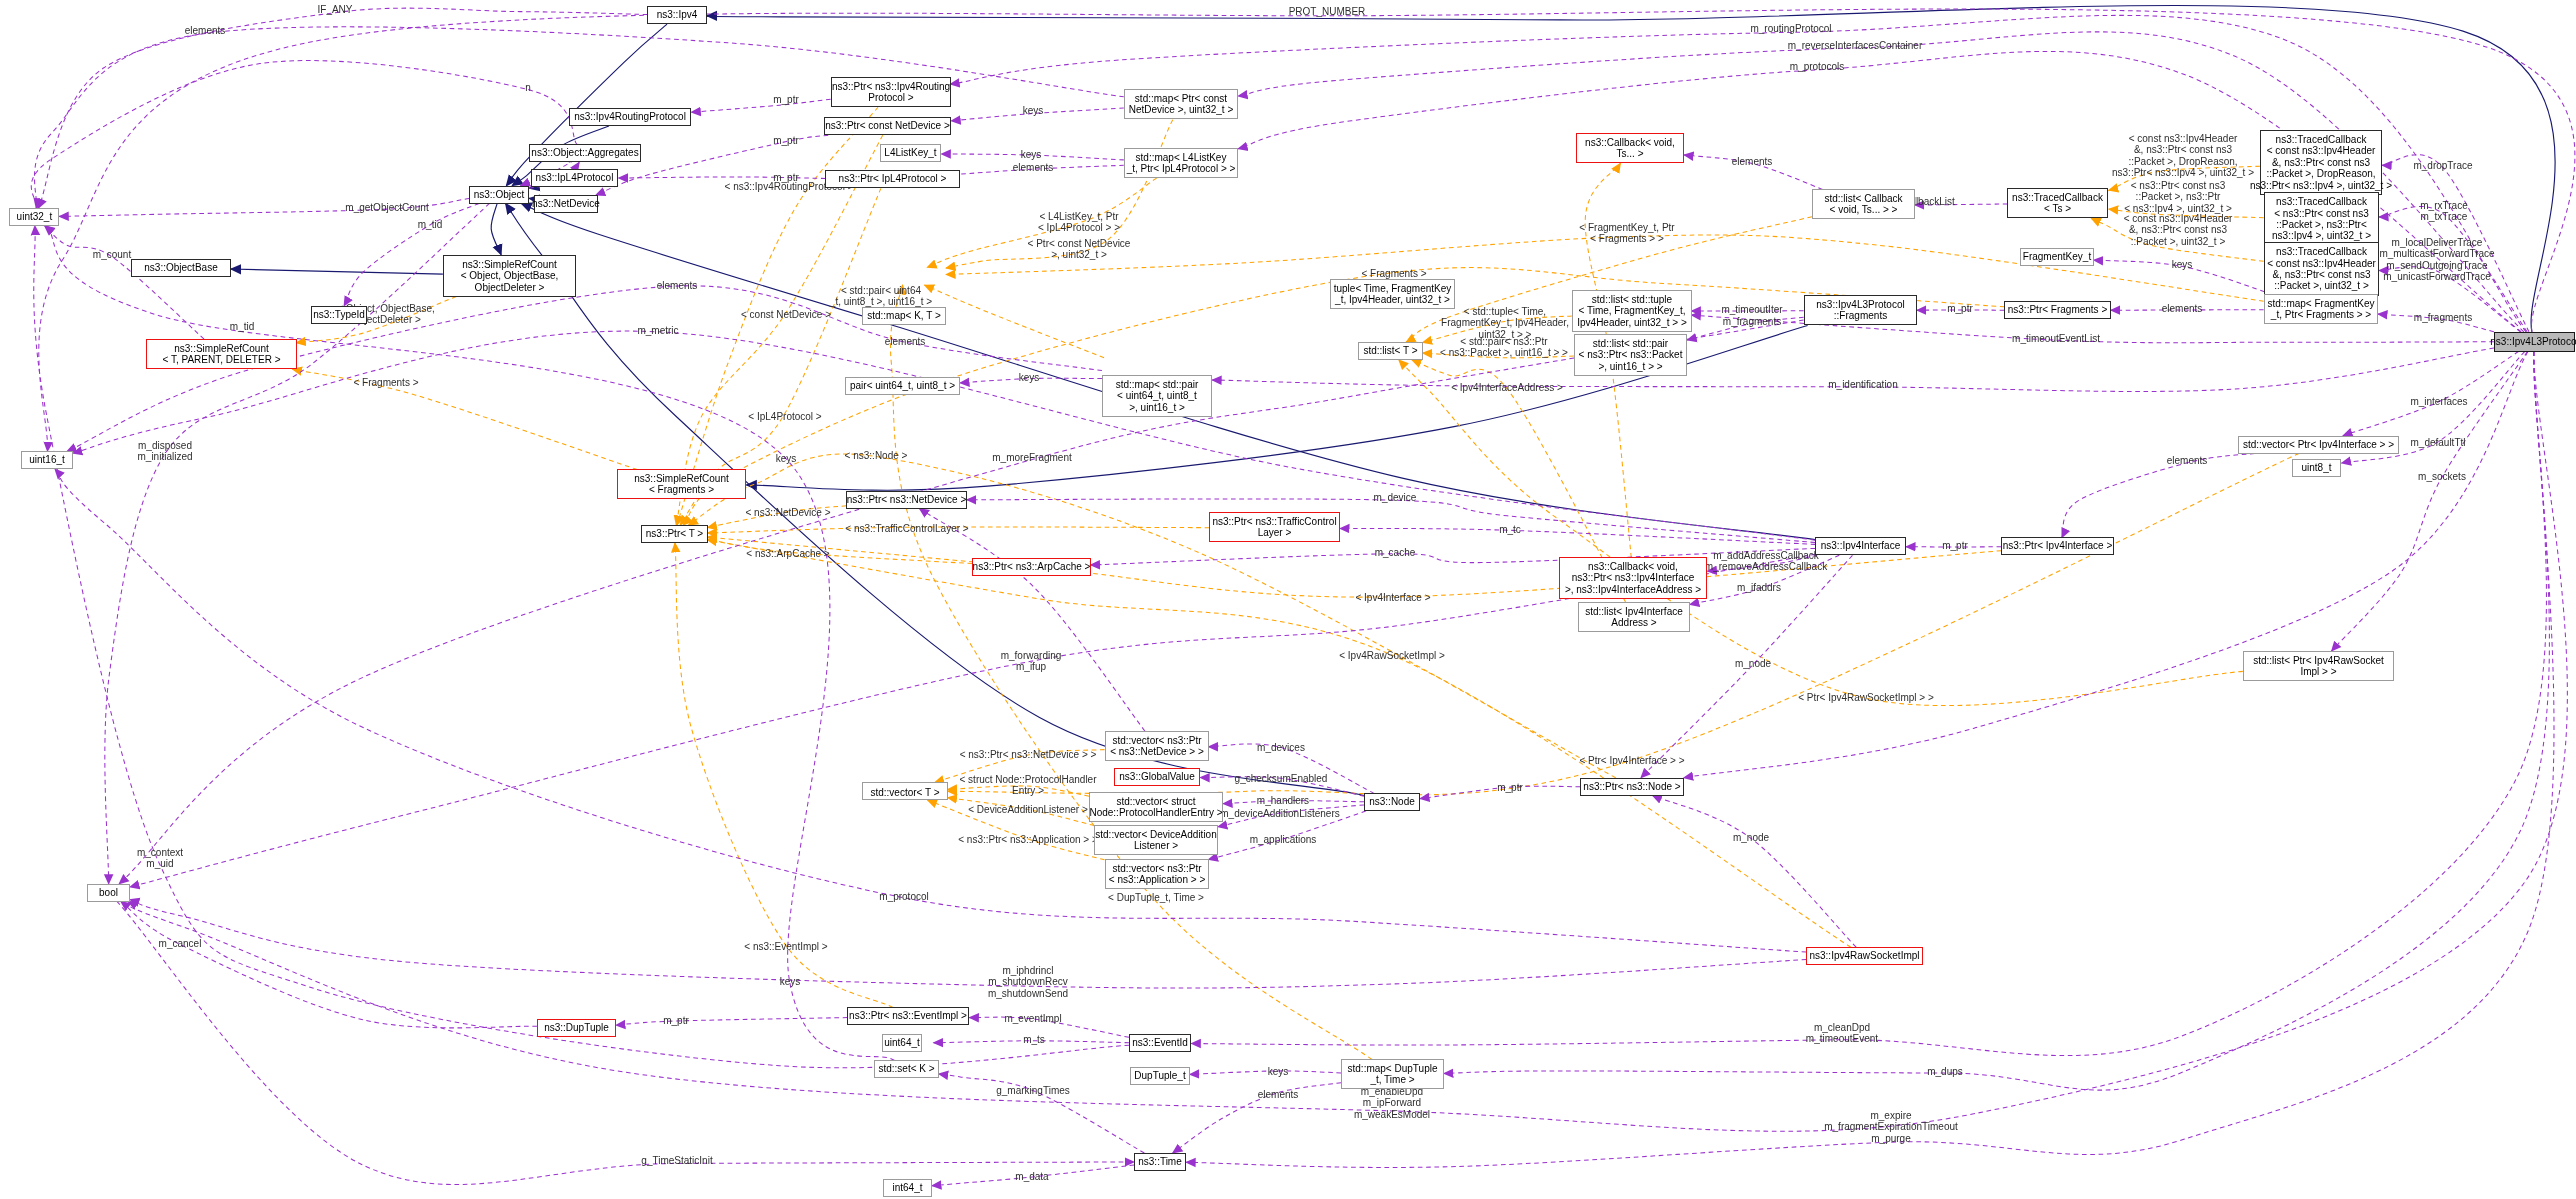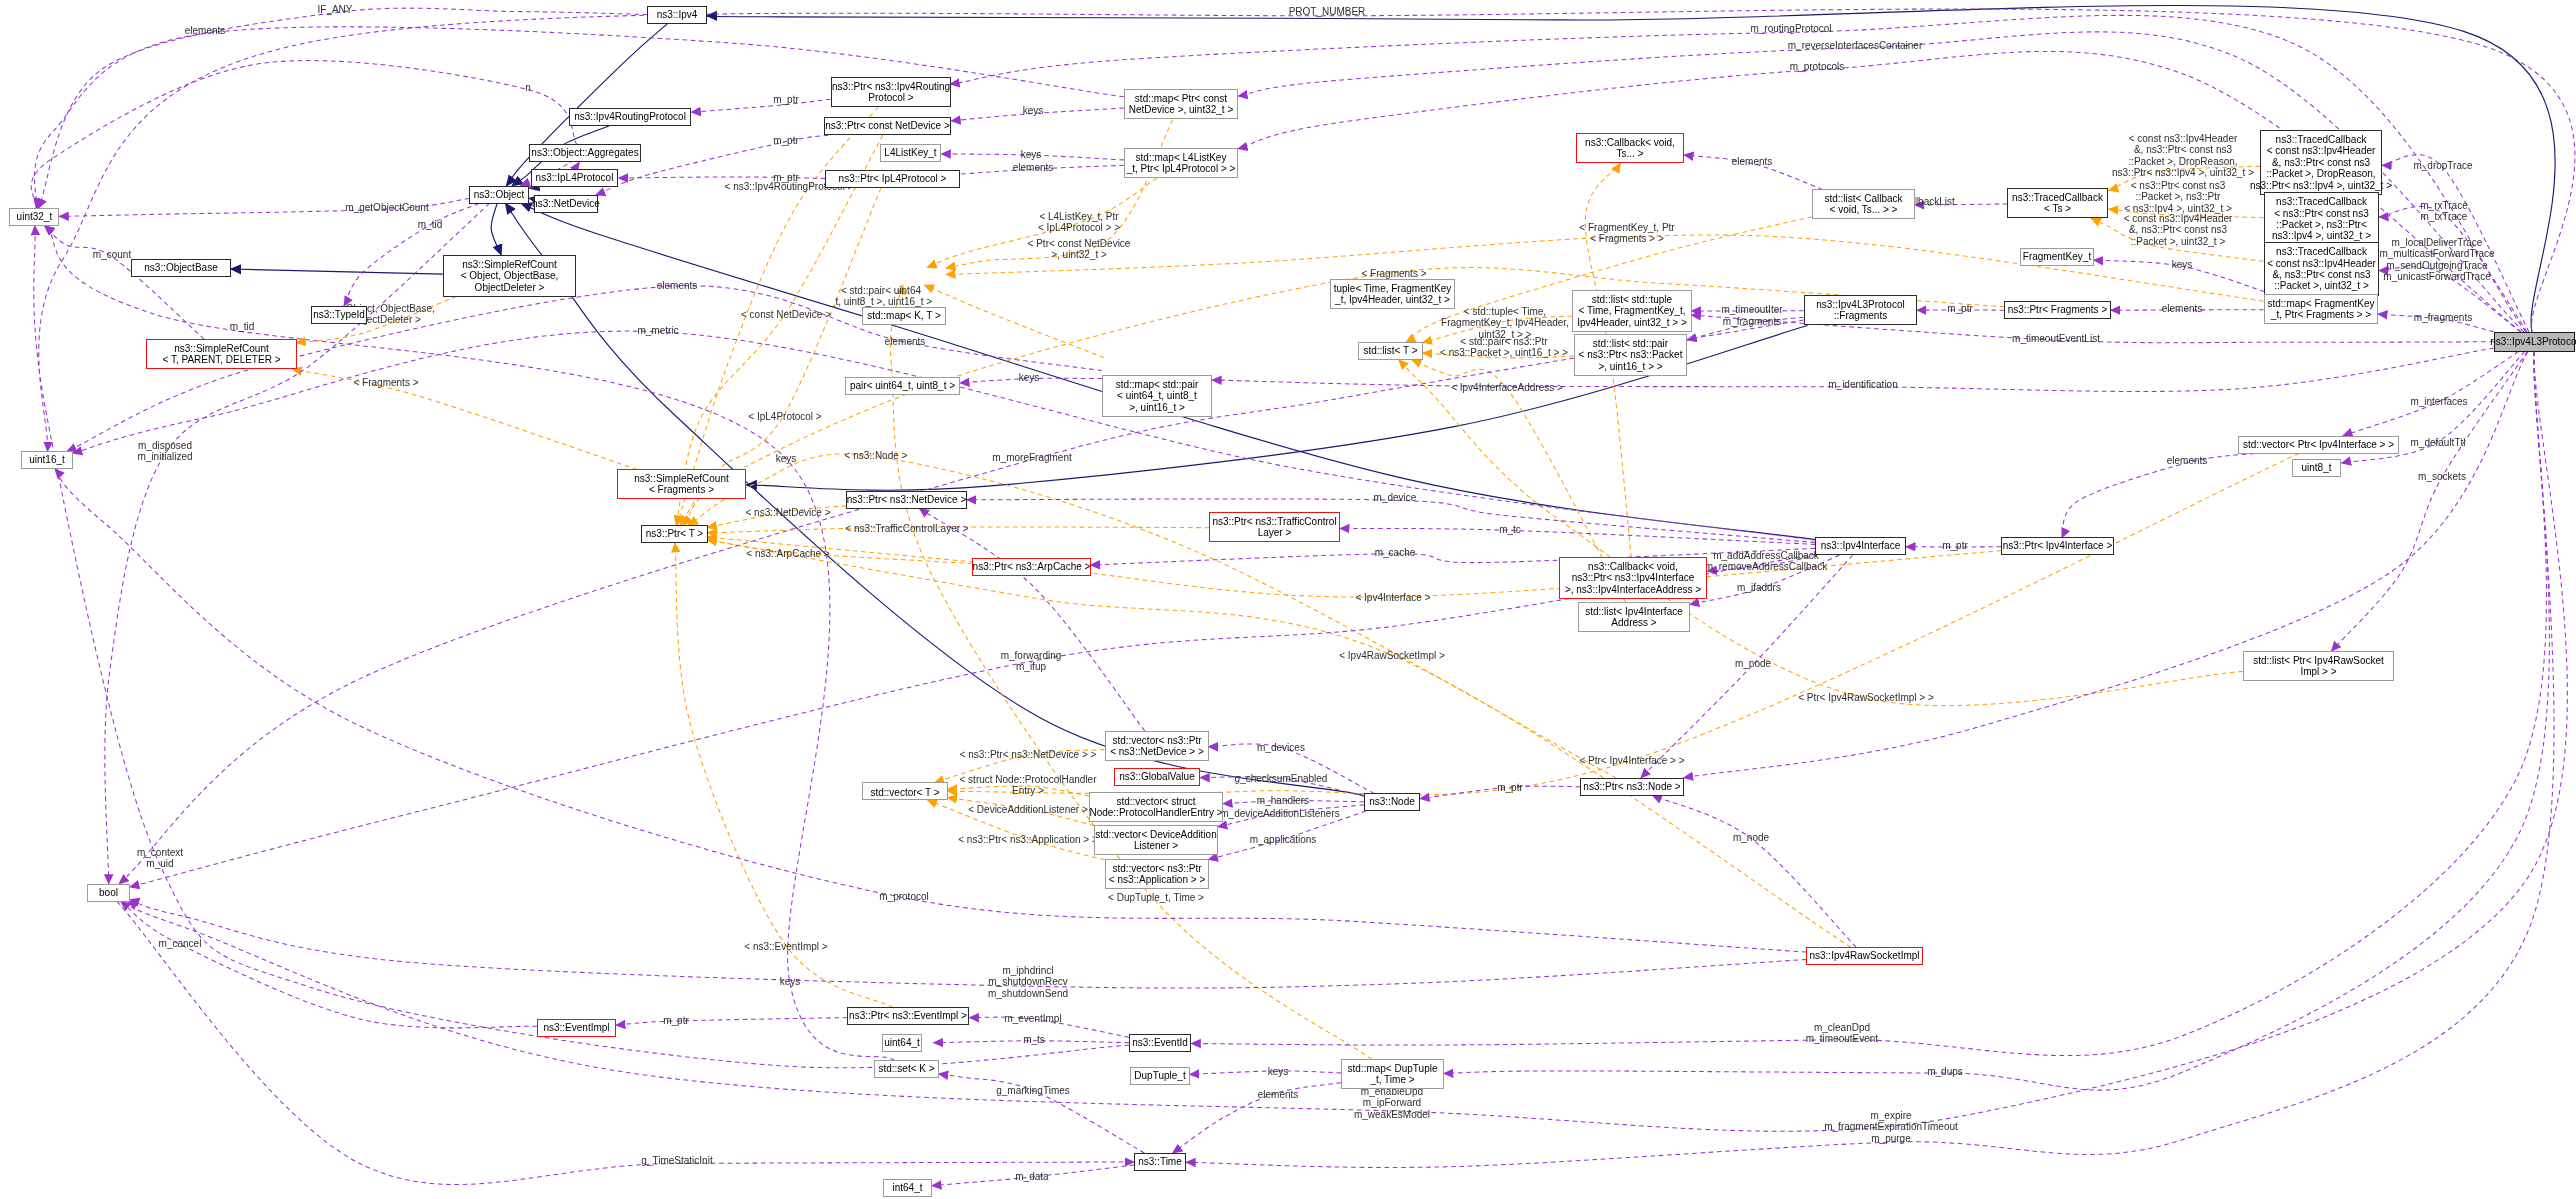--- a/index.html
+++ b/index.html
@@ -356,21 +356,21 @@
       <div class="gnode doc" style="left: 1364px; top: 793px; width: 56px; min-height: 17.7px;">
         <span>ns3::Node</span>
       </div>
       <div class="gnode doc" style="left: 1580px; top: 778px; width: 104px; min-height: 17.7px;">
         <span>ns3::Ptr&lt; ns3::Node &gt;</span>
       </div>
       <div class="gnode red" style="left: 1806px; top: 947px; width: 117px; min-height: 17.7px;">
         <span>ns3::Ipv4RawSocketImpl</span>
       </div>
       <div class="gnode red" style="left: 537px; top: 1019px; width: 79px; min-height: 17.7px;">
-        <span>ns3::EventImpl</span>
+        <span>ns3::DupTuple</span>
       </div>
       <div class="gnode doc" style="left: 847px; top: 1007px; width: 122px; min-height: 17.7px;">
         <span>ns3::Ptr&lt; ns3::EventImpl &gt;</span>
       </div>
       <div class="gnode plain" style="left: 882px; top: 1034px; width: 40px; min-height: 17.7px;">
         <span>uint64_t</span>
       </div>
       <div class="gnode plain" style="left: 874px; top: 1060px; width: 65px; min-height: 17.7px;">
         <span>std::set&lt; K &gt;</span>
       </div>

